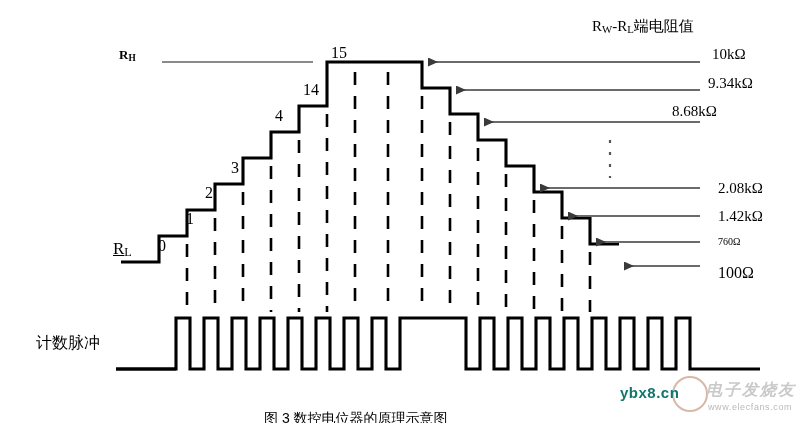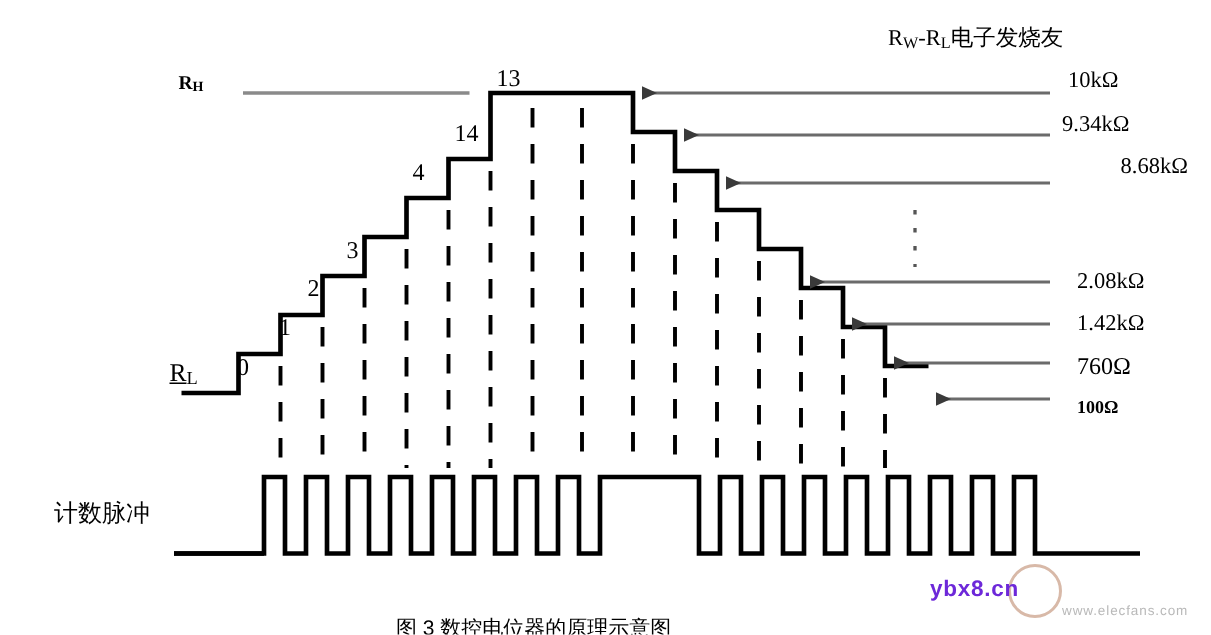--- a/index.html
+++ b/index.html
@@ -5,21 +5,21 @@
   html,body{margin:0;padding:0;background:#ffffff;}
   body{width:807px;height:423px;overflow:hidden;
        font-family:"Liberation Serif","DejaVu Serif",serif;color:#000;}
   #stage{position:relative;width:807px;height:423px;background:#fff;}
   svg{position:absolute;left:0;top:0;}
   .lbl{position:absolute;white-space:nowrap;line-height:1;}
   .serif{font-family:"Liberation Serif","DejaVu Serif",serif;}
   .sans{font-family:"Liberation Sans","DejaVu Sans",sans-serif;}
   .sub{font-size:0.72em;vertical-align:-0.18em;letter-spacing:0;}
   .wm1{font-family:"Liberation Sans","DejaVu Sans",sans-serif;font-weight:bold;
-       font-size:15px;color:#6d28d9;letter-spacing:0.5px;}
+       font-size:15px;color:#0f766e;letter-spacing:0.5px;}
   .wm2{font-family:Liberation Sans, sans-serif;font-size:9px;
        color:#b9b9b9;letter-spacing:0.6px;}
   .wmcn{font-family:"Liberation Sans","DejaVu Sans",sans-serif;font-size:16px;
        color:#c9c9c9;font-style:italic;font-weight:bold;letter-spacing:2px;}
 </style>
 </head>
 <body>
 
 <div id="stage">
 
@@ -114,37 +114,38 @@
     <span>R</span><span class="sub">H</span>
   </div>
 
   <div class="lbl serif" style="left:113px;top:240px;font-size:17px;text-decoration:underline;">
     <span>R</span><span class="sub">L</span>
   </div>
 
   <div class="lbl sans" style="left:36px;top:335px;font-size:16px;">计数脉冲</div>
 
   <div class="lbl serif" style="left:592px;top:18px;font-size:15px;">
-    <span>R</span><span class="sub">W</span><span>-R</span><span class="sub">L</span><span class="sans" style="font-size:15px;">电子发烧友</span>
+    <span>R</span><span class="sub">W</span><span>-R</span><span class="sub">L</span><span class="sans" style="font-size:15px;">端电阻值</span>
   </div>
 
   <div class="lbl serif" style="left:158px;top:238px;font-size:16px;">0</div>
   <div class="lbl serif" style="left:186px;top:211px;font-size:16px;">1</div>
   <div class="lbl serif" style="left:205px;top:185px;font-size:16px;">2</div>
   <div class="lbl serif" style="left:231px;top:160px;font-size:16px;">3</div>
   <div class="lbl serif" style="left:275px;top:108px;font-size:16px;">4</div>
   <div class="lbl serif" style="left:303px;top:82px;font-size:16px;">14</div>
-  <div class="lbl serif" style="left:331px;top:45px;font-size:16px;">13</div>
+  <div class="lbl serif" style="left:331px;top:45px;font-size:16px;">15</div>
 
   <div class="lbl serif" style="left:712px;top:47px;font-size:15px;">10kΩ</div>
   <div class="lbl serif" style="left:708px;top:76px;font-size:15px;">9.34kΩ</div>
-  <div class="lbl serif" style="left:747px;top:104px;font-size:15px;">8.68kΩ</div>
+  <div class="lbl serif" style="left:672px;top:104px;font-size:15px;">8.68kΩ</div>
   <div class="lbl serif" style="left:718px;top:181px;font-size:15px;">2.08kΩ</div>
   <div class="lbl serif" style="left:718px;top:209px;font-size:15px;">1.42kΩ</div>
-  <div class="lbl serif" style="left:718px;top:237px;font-size:16px;">760Ω</div>
-  <div class="lbl serif" style="left:718px;top:265px;font-size:12px;font-weight:bold;">100Ω</div>
+  <div class="lbl serif" style="left:718px;top:237px;font-size:10px;">760Ω</div>
+  <div class="lbl serif" style="left:718px;top:265px;font-size:16px;">100Ω</div>
 
   <div class="lbl sans" style="left:264px;top:398px;font-size:14px;margin-top:13px;">图 3  数控电位器的原理示意图</div>
 
   <div class="lbl wm1" style="left:620px;top:385px;">ybx8.cn</div>
+  <div class="lbl wmcn" style="left:706px;top:382px;">电子发烧友</div>
   <div class="lbl wm2" style="left:708px;top:403px;">www.elecfans.com</div>
 
 </div>
 
 </body></html>

